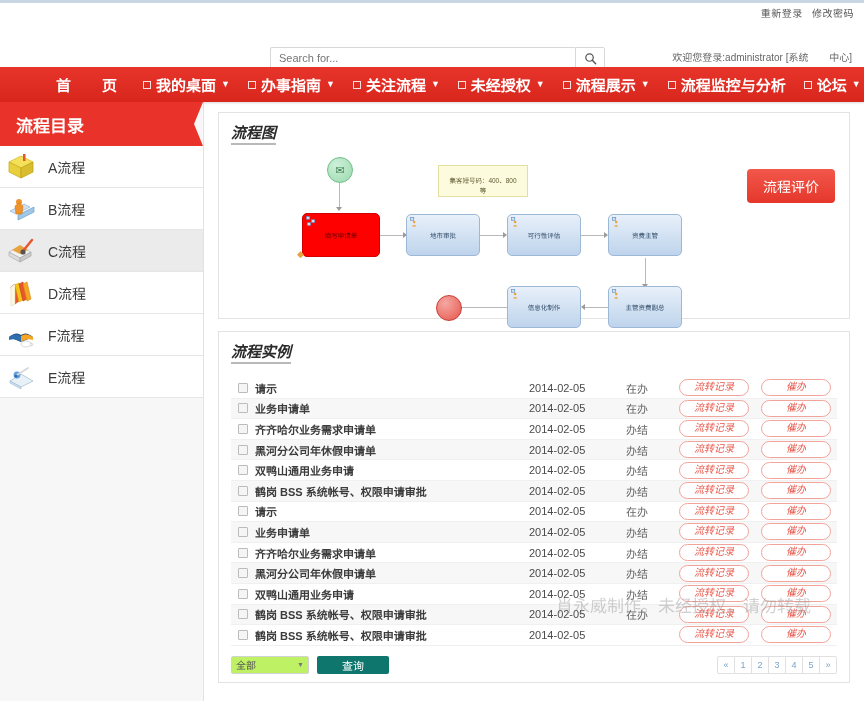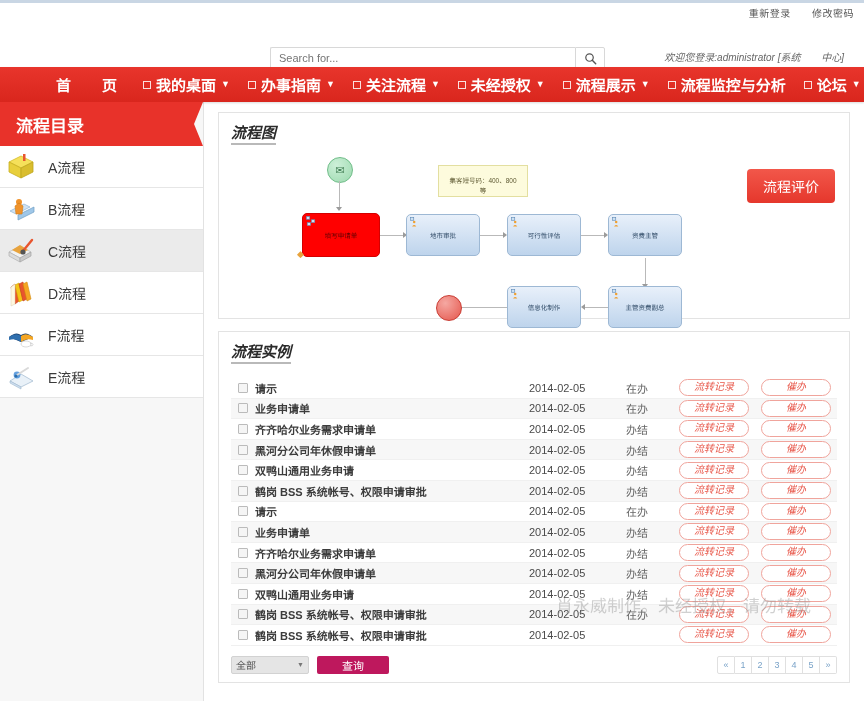--- a/index.html
+++ b/index.html
@@ -27,21 +27,21 @@
   }
   .topbar-links {
     position: absolute;
     right: 10px;
     top: 2px;
     font-size: 10px;
     color: #555;
     letter-spacing: .5px;
   }
   .topbar-links span {
-    margin-left: 18px;
+    margin-left: 6px;
     cursor: pointer;
   }
 
   
   .searchrow {
     height: 46px;
     position: relative;
     background: #fff;
   }
   .searchwrap {
@@ -70,25 +70,24 @@
     border: 1px solid #d8d8d8;
     border-radius: 0 2px 2px 0;
     background: #fff;
     display: flex;
     align-items: center;
     justify-content: center;
     cursor: pointer;
   }
   .welcome {
     position: absolute;
-    right: 20px;
+    right: 12px;
     top: 28px;
     font-size: 10px;
     color: #666;
-    font-style: italic;
   }
   .welcome .sys { margin-left: 0; }
   .welcome .ctr { margin-left: 18px; }
 
   
   .nav {
     height: 35px;
     background: #e8322a;
     background: linear-gradient(#e8352c, #d9261d);
     display: flex;
@@ -361,36 +360,36 @@
   .listfoot {
     display: flex;
     align-items: center;
     margin-top: 10px;
   }
   .sel {
     width: 78px;
     height: 18px;
     border: 1px solid #d2d2d2;
     border-radius: 2px;
-    background: #e5e5e5;
+    background: #bef264;
     font-size: 10px;
     color: #555;
     display: flex;
     align-items: center;
     padding: 0 4px;
     box-sizing: border-box;
     cursor: pointer;
     position: relative;
   }
   .sel .caret { position: absolute; right: 4px; font-size: 7px; color: #777; }
   .qbtn {
     margin-left: 8px;
     width: 72px;
     height: 18px;
-    background: #be185d;
+    background: #0f766e;
     color: #fff;
     font-size: 11px;
     display: flex;
     align-items: center;
     justify-content: center;
     border-radius: 2px;
     cursor: pointer;
     border: none;
     font-family: "Liberation Sans", sans-serif;
   }

